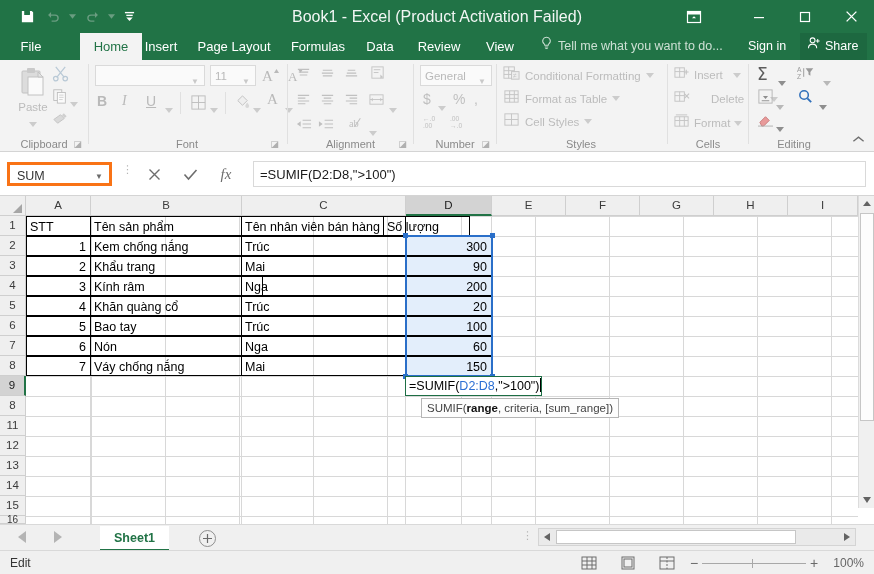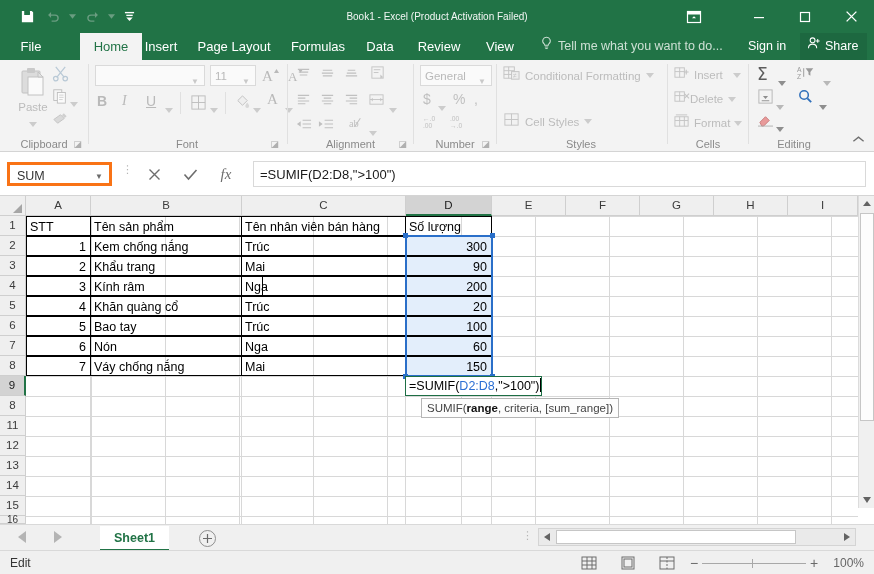--- a/index.html
+++ b/index.html
@@ -15,21 +15,21 @@
   .titlebar {
     position: absolute; left: 0; top: 0; width: 874px; height: 33px;
     background: #217346; color: #fff;
   }
   .qat { position: absolute; left: 14px; top: 4px; display: flex; align-items: center; height: 25px; }
   .qat .qbtn { width: 26px; height: 25px; display: flex; align-items: center; justify-content: center; cursor: default; }
   .qat .qbtn svg { display: block; }
   .qat .qdrop { width: 13px; height: 25px; display: flex; align-items: center; justify-content: center; }
   .title-text {
     position: absolute; left: 0; top: 0; width: 874px; height: 33px;
-    line-height: 33px; text-align: center; font-size: 10px; color: #f2f6f4;
+    line-height: 33px; text-align: center; font-size: 16px; color: #f2f6f4;
   }
   .winbtns { position: absolute; right: 0; top: 0; height: 33px; display: flex; }
   .winbtn { width: 46px; height: 33px; display: flex; align-items: center; justify-content: center; }
   .ribbondisp { position: absolute; right: 160px; top: 0; width: 40px; height: 33px; display:flex; align-items:center; justify-content:center;}
 
   
   .tabstrip {
     position: absolute; left: 0; top: 33px; width: 874px; height: 27px;
     background: #217346;
   }
@@ -491,20 +491,32 @@
               <path stroke="#c4c4c4" d="M1 6h11M1 10h11M6 2v12"></path>
               <rect x="9" y="7" width="8" height="8" fill="#ededed" stroke="#c4c4c4"></rect>
               <text x="10.5" y="13.5" font-size="7" fill="#c4c4c4">≠</text>
             </svg>
         </span>
         <span class="lbl">Conditional Formatting</span>
         <svg width="8" height="5" viewBox="0 0 8 5">
             <path fill="#cccccc" d="M0 0h8L4 5z"></path>
           </svg>
       </div>
+      <div style="position:absolute;left:6px;top:28px;display:flex;align-items:center;gap:5px;">
+        <span>
+          <svg width="17" height="17" viewBox="0 0 18 18">
+              <rect x="2" y="3" width="14" height="12" fill="#f2f2f2" stroke="#c4c4c4"></rect>
+              <path stroke="#c4c4c4" d="M2 7h14M2 11h14M7 3v12M12 3v12"></path>
+            </svg>
+        </span>
+        <span class="lbl">Format as Table</span>
+        <svg width="8" height="5" viewBox="0 0 8 5">
+            <path fill="#cccccc" d="M0 0h8L4 5z"></path>
+          </svg>
+      </div>
       <div style="position:absolute;left:6px;top:51px;display:flex;align-items:center;gap:5px;">
         <span>
           <svg width="17" height="17" viewBox="0 0 18 18">
               <rect x="2" y="3" width="14" height="12" fill="#f2f2f2" stroke="#c4c4c4"></rect>
               <path stroke="#c4c4c4" d="M2 9h14M9 3v12"></path>
             </svg>
         </span>
         <span class="lbl">Cell Styles</span>
         <svg width="8" height="5" viewBox="0 0 8 5">
             <path fill="#cccccc" d="M0 0h8L4 5z"></path>
@@ -521,21 +533,21 @@
               <rect x="1" y="3" width="10" height="10" fill="none" stroke="#c4c4c4"></rect>
               <path stroke="#c4c4c4" d="M1 7h10M6 3v10"></path>
               <path stroke="#c4c4c4" stroke-width="1.2" d="M13 5v5M10.5 7.5h5"></path>
             </svg>
         </span>
         <span class="lbl">Insert</span>
         <svg width="8" height="5" viewBox="0 0 8 5" style="margin-left:6px">
             <path fill="#cccccc" d="M0 0h8L4 5z"></path>
           </svg>
       </div>
-      <div style="position:absolute;left:6px;top:29px;display:flex;align-items:center;gap:0;">
+      <div style="position:absolute;left:6px;top:29px;display:flex;align-items:center;gap:21px;">
         <span>
           <svg width="16" height="16" viewBox="0 0 17 17">
               <rect x="1" y="3" width="10" height="10" fill="none" stroke="#c4c4c4"></rect>
               <path stroke="#c4c4c4" d="M1 7h10M6 3v10"></path>
               <path stroke="#c4c4c4" stroke-width="1.2" d="M11 5l5 5M16 5l-5 5"></path>
             </svg>
         </span>
         <span class="lbl">Delete</span>
         <svg width="8" height="5" viewBox="0 0 8 5" style="margin-left:5px">
             <path fill="#cccccc" d="M0 0h8L4 5z"></path>
@@ -683,21 +695,21 @@
 
     <div class="cell bordered" style="left:26px;  top:20px; width:65px;  height:20px;">
         <span class="ctext">STT</span>
       </div>
     <div class="cell bordered" style="left:90px;  top:20px; width:152px; height:20px;">
         <span class="ctext">Tên sản phẩm</span>
       </div>
     <div class="cell bordered" style="left:241px; top:20px; width:165px; height:20px;">
         <span class="ctext">Tên nhân viên bán hàng</span>
       </div>
-    <div class="cell bordered" style="left:405px; top:20px; width:87px;  height:20px;">
+    <div class="cell bordered" style="left:383px; top:20px; width:87px;  height:20px;">
         <span class="ctext">Số lượng</span>
       </div>
 
     <div class="cell bordered num" style="left:26px;  top:40px; width:65px;  height:20px;">
         <span class="ctext">1</span>
       </div>
     <div class="cell bordered" style="left:90px;  top:40px; width:152px; height:20px;">
         <span class="ctext">Kem chống nắng</span>
       </div>
     <div class="cell bordered" style="left:241px; top:40px; width:165px; height:20px;">

